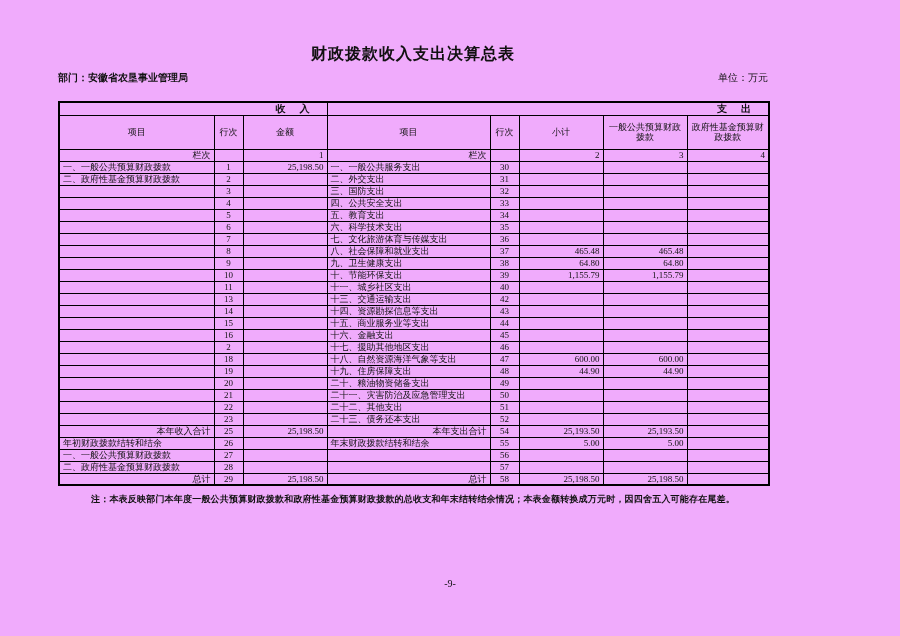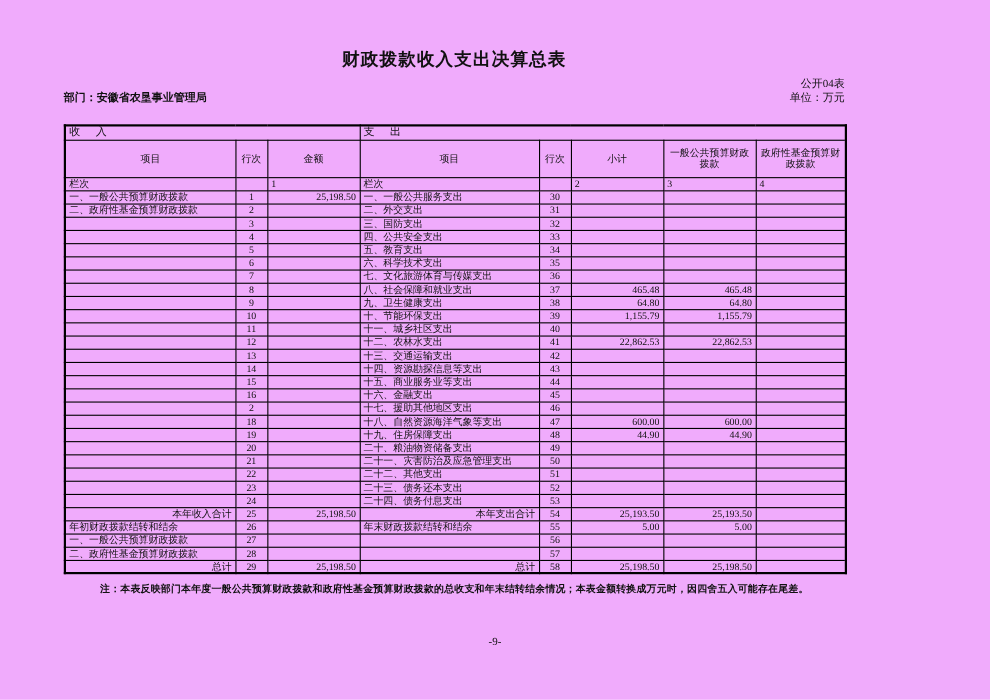--- a/index.html
+++ b/index.html
@@ -37,32 +37,33 @@
     border: 1px solid #000;
     font-size: 9px;
     line-height: 1.15;
     padding: 0 3px;
     height: 12px;
     overflow: hidden;
     white-space: nowrap;
     font-weight: normal;
   }
   tr.span-header td {
-    text-align: left;
+    text-align: right;
     letter-spacing: 14px;
     height: 12px;
     font-size: 10px;
+    font-weight: bold;
   }
   tr.col-header th {
     height: 34px;
     text-align: center;
     white-space: normal;
     vertical-align: middle;
   }
-  tr.index-row td { text-align: left; height: 12px; font-family: Liberation Serif, serif; }
+  tr.index-row td { text-align: right; height: 12px; font-family: Liberation Serif, serif; }
   td.al-left { text-align: left; }
   td.al-center { text-align: center; }
   td.al-right { text-align: right; }
   td.lbl-total { text-align: right; font-weight: bold; }
 
   .note {
     font-size: 9px;
     font-weight: bold;
     margin-top: 7px;
     letter-spacing: 0.2px;
@@ -77,21 +78,20 @@
   }
 </style>
 </head>
 <body>
 
 <div class="sheet">
   <div class="doc">
 
     <h1 class="title">财政拨款收入支出决算总表</h1>
 
-    <div class="form-no">公开04表</div>
 
     <div class="meta-row">
       <span class="dept">部门：安徽省农垦事业管理局</span>
       <span>单位：万元</span>
     </div>
 
     <table class="fin">
       <colgroup>
         <col style="width:155px">
           <col style="width:29px">
@@ -234,30 +234,20 @@
             <td class="al-center">11</td>
             <td class="al-right"></td>
             <td class="al-left">十一、城乡社区支出</td>
             <td class="al-center">40</td>
             <td class="al-right"></td>
             <td class="al-right"></td>
             <td class="al-right"></td>
           </tr>
           <tr>
             <td class="al-left"></td>
-            <td class="al-center">12</td>
-            <td class="al-right"></td>
-            <td class="al-left">十二、农林水支出</td>
-            <td class="al-center">41</td>
-            <td class="al-right">22,862.53</td>
-            <td class="al-right">22,862.53</td>
-            <td class="al-right"></td>
-          </tr>
-          <tr>
-            <td class="al-left"></td>
             <td class="al-center">13</td>
             <td class="al-right"></td>
             <td class="al-left">十三、交通运输支出</td>
             <td class="al-center">42</td>
             <td class="al-right"></td>
             <td class="al-right"></td>
             <td class="al-right"></td>
           </tr>
           <tr>
             <td class="al-left"></td>
@@ -348,30 +338,20 @@
             <td class="al-right"></td>
             <td class="al-right"></td>
             <td class="al-right"></td>
           </tr>
           <tr>
             <td class="al-left"></td>
             <td class="al-center">23</td>
             <td class="al-right"></td>
             <td class="al-left">二十三、债务还本支出</td>
             <td class="al-center">52</td>
-            <td class="al-right"></td>
-            <td class="al-right"></td>
-            <td class="al-right"></td>
-          </tr>
-          <tr>
-            <td class="al-left"></td>
-            <td class="al-center">24</td>
-            <td class="al-right"></td>
-            <td class="al-left">二十四、债务付息支出</td>
-            <td class="al-center">53</td>
             <td class="al-right"></td>
             <td class="al-right"></td>
             <td class="al-right"></td>
           </tr>
           <tr>
             <td class="lbl-total">本年收入合计</td>
             <td class="al-center">25</td>
             <td class="al-right">25,198.50</td>
             <td class="lbl-total">本年支出合计</td>
             <td class="al-center">54</td>

